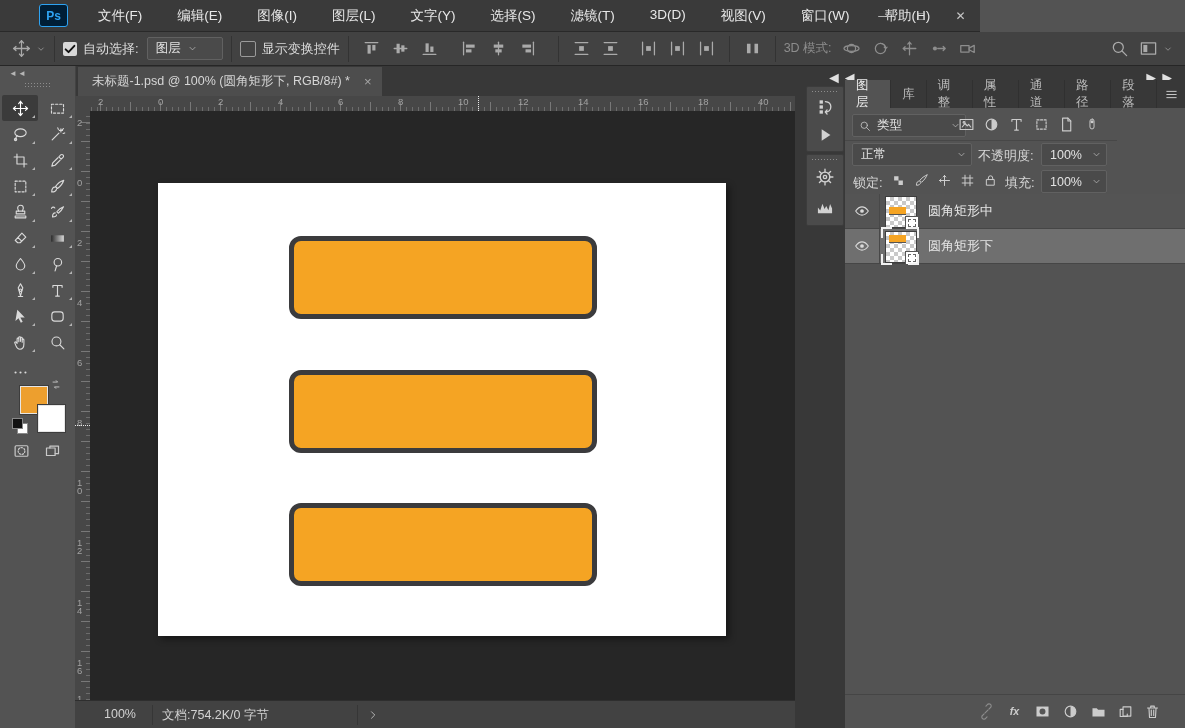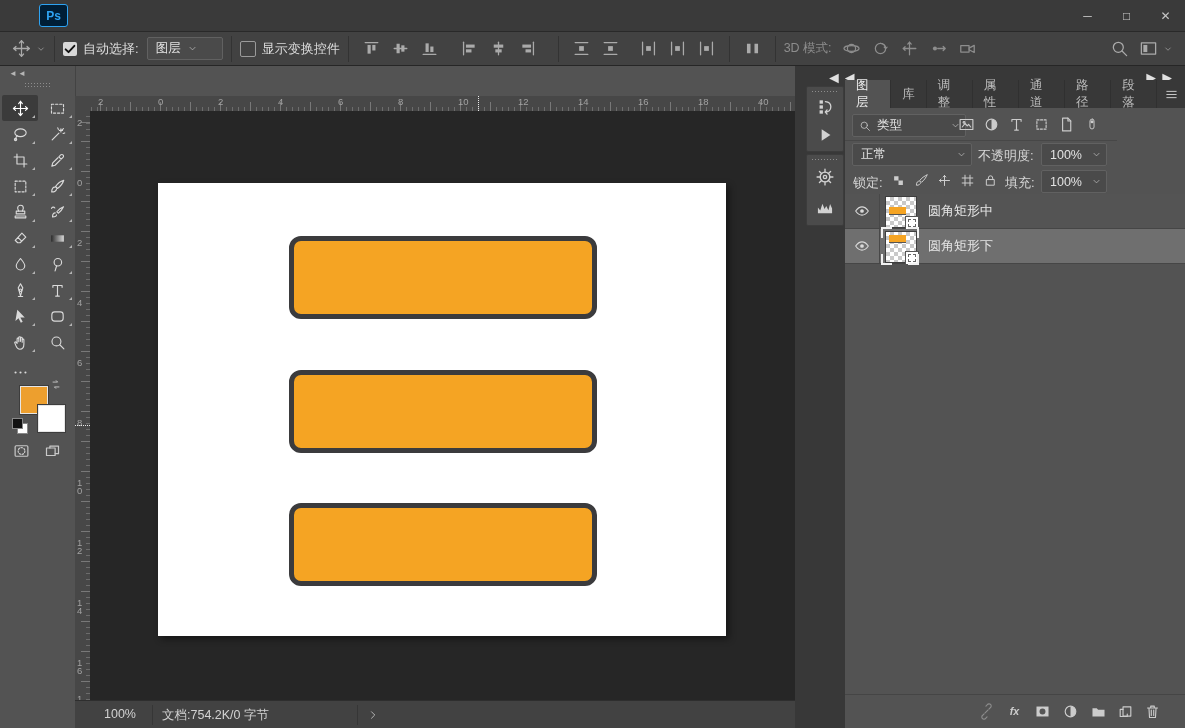--- a/index.html
+++ b/index.html
@@ -3,21 +3,21 @@
 <meta charset="utf-8">
 <style>
   html,body{margin:0;padding:0;background:#222;}
   #app{position:relative;width:1185px;height:728px;background:#535353;overflow:hidden;
        font-family:"Liberation Sans","DejaVu Sans",sans-serif;color:#e0e0e0;
        -webkit-font-smoothing:antialiased;}
   .abs{position:absolute;}
   .ico{display:inline-flex;align-items:center;justify-content:center;}
   .ico svg{width:100%;height:100%;}
   
-  #menubar{left:0;top:0;width:1185px;height:31px;background:#3a3a3a;border-bottom:1px solid #292929;
+  #menubar{left:0;top:0;width:980px;height:31px;background:#3a3a3a;border-bottom:1px solid #292929;
            display:flex;align-items:center;}
   #pslogo{margin-left:39px;width:27px;height:21px;background:#001e36;border:1px solid #2ea3f2;
           border-radius:3px;color:#2ea3f2;font-size:12px;font-weight:bold;
           display:flex;align-items:center;justify-content:center;}
   #menus{display:flex;margin-left:30px;gap:35px;font-size:13.5px;color:#e8e8e8;}
   #menus span{cursor:default;}
   #winctl{position:absolute;right:0;top:0;height:31px;display:flex;}
   #winctl div{width:39px;height:31px;display:flex;align-items:center;justify-content:center;
               color:#c8c8c8;font-size:12px;}
   
@@ -125,20 +125,33 @@
   #pbottom .pico{top:8px;}
   .dim{color:#8d8d8d !important;}
 </style>
 </head>
 <body>
 
 <div id="app">
 
   <div id="menubar" class="abs">
     <div id="pslogo">Ps</div>
+    <div id="menus">
+      <span>文件(F)</span>
+      <span>编辑(E)</span>
+      <span>图像(I)</span>
+      <span>图层(L)</span>
+      <span>文字(Y)</span>
+      <span>选择(S)</span>
+      <span>滤镜(T)</span>
+      <span>3D(D)</span>
+      <span>视图(V)</span>
+      <span>窗口(W)</span>
+      <span>帮助(H)</span>
+    </div>
     <div id="winctl">
       <div>─</div>
       <div>□</div>
       <div>✕</div>
     </div>
   </div>
 
   <div id="optbar" class="abs">
     <span class="ico obico" style="margin-left:12px">
         <svg viewBox="0 0 24 24" fill="none" stroke="currentColor" stroke-width="1.6" stroke-linecap="round" stroke-linejoin="round">
@@ -293,20 +306,26 @@
           <rect x="5.5" y="7.5" width="5" height="9" fill="currentColor" stroke="none"></rect>
         </svg>
       </span>
     <span class="ico" style="width:10px;height:10px;color:#b0b0b0;margin-right:12px">
         <svg viewBox="0 0 24 24" fill="none" stroke="currentColor" stroke-width="1.6" stroke-linecap="round" stroke-linejoin="round">
           <path d="M6.5 9.5l5.5 5.5 5.5-5.5"></path>
         </svg>
       </span>
   </div>
 
+  <div id="tabstrip" class="abs">
+    <div id="doctab">
+      <span>未标题-1.psd @ 100% (圆角矩形下, RGB/8#) *</span>
+      <span class="close">×</span>
+    </div>
+  </div>
 
   <div id="toolbar" class="abs">
     <div id="tbcollapse">◄◄</div>
     <div id="tbgrip" class="grip"></div>
 
     <div class="tool sel fly" style="left:2px;top:29px">
         <svg viewBox="0 0 24 24" fill="none" stroke="currentColor" stroke-width="1.6" stroke-linecap="round" stroke-linejoin="round">
           <path d="M12 2v20M2 12h20M12 2l-2.6 3M12 2l2.6 3M12 22l-2.6-3M12 22l2.6-3M2 12l3-2.6M2 12l3 2.6M22 12l-3-2.6M22 12l-3 2.6"></path>
         </svg>
       </div>

